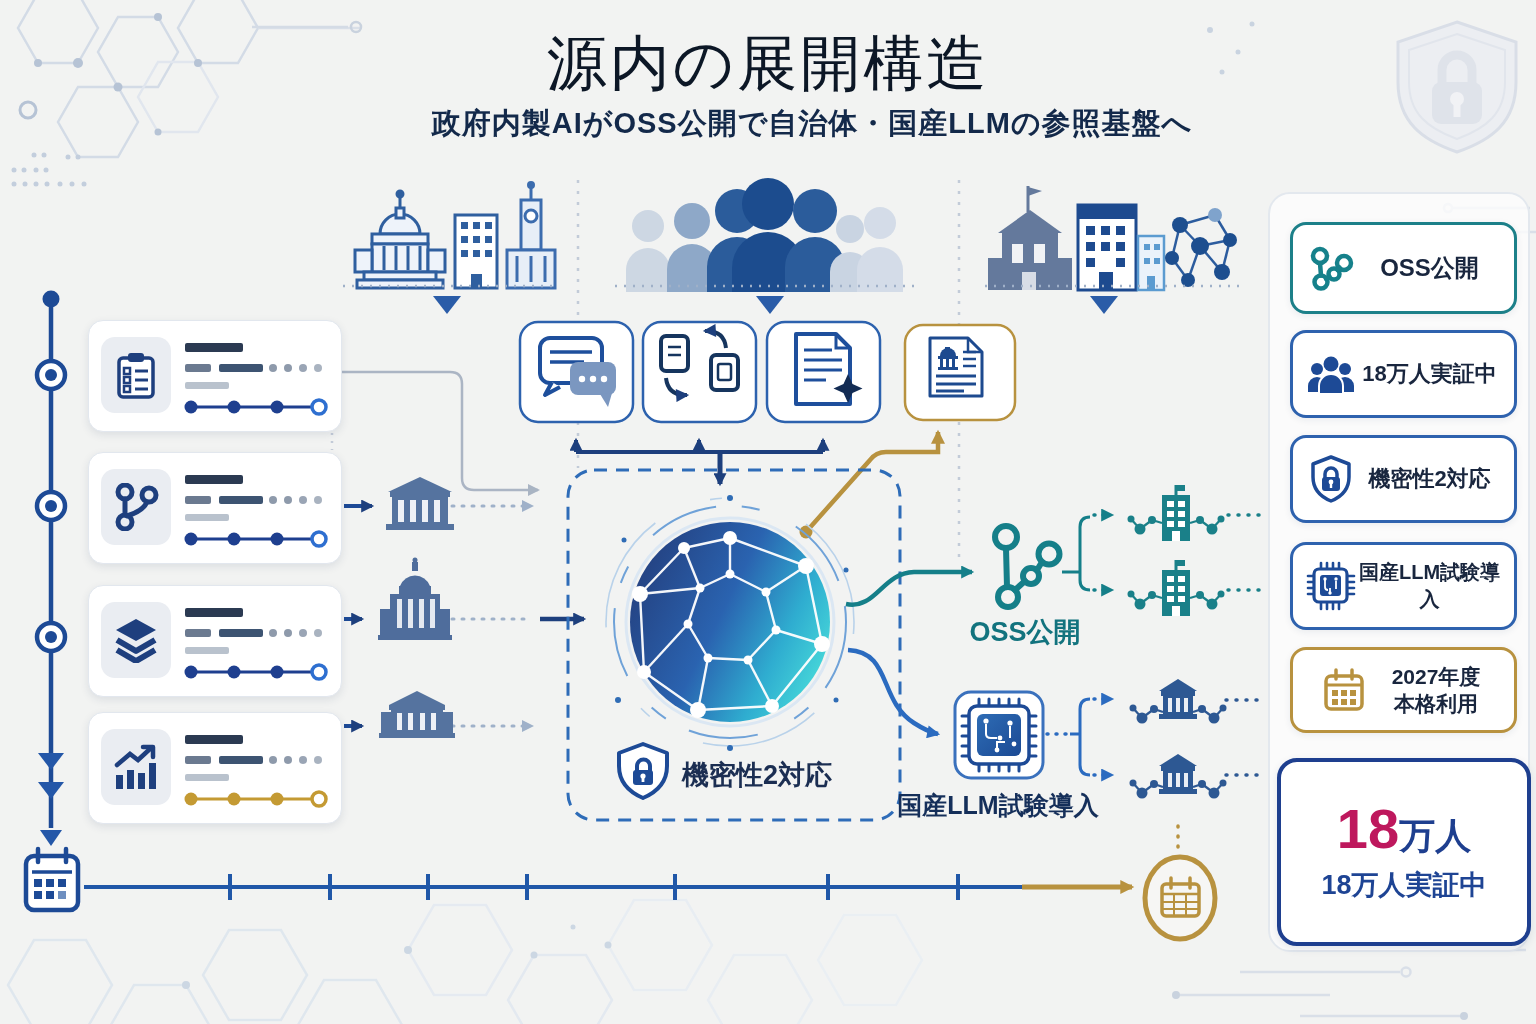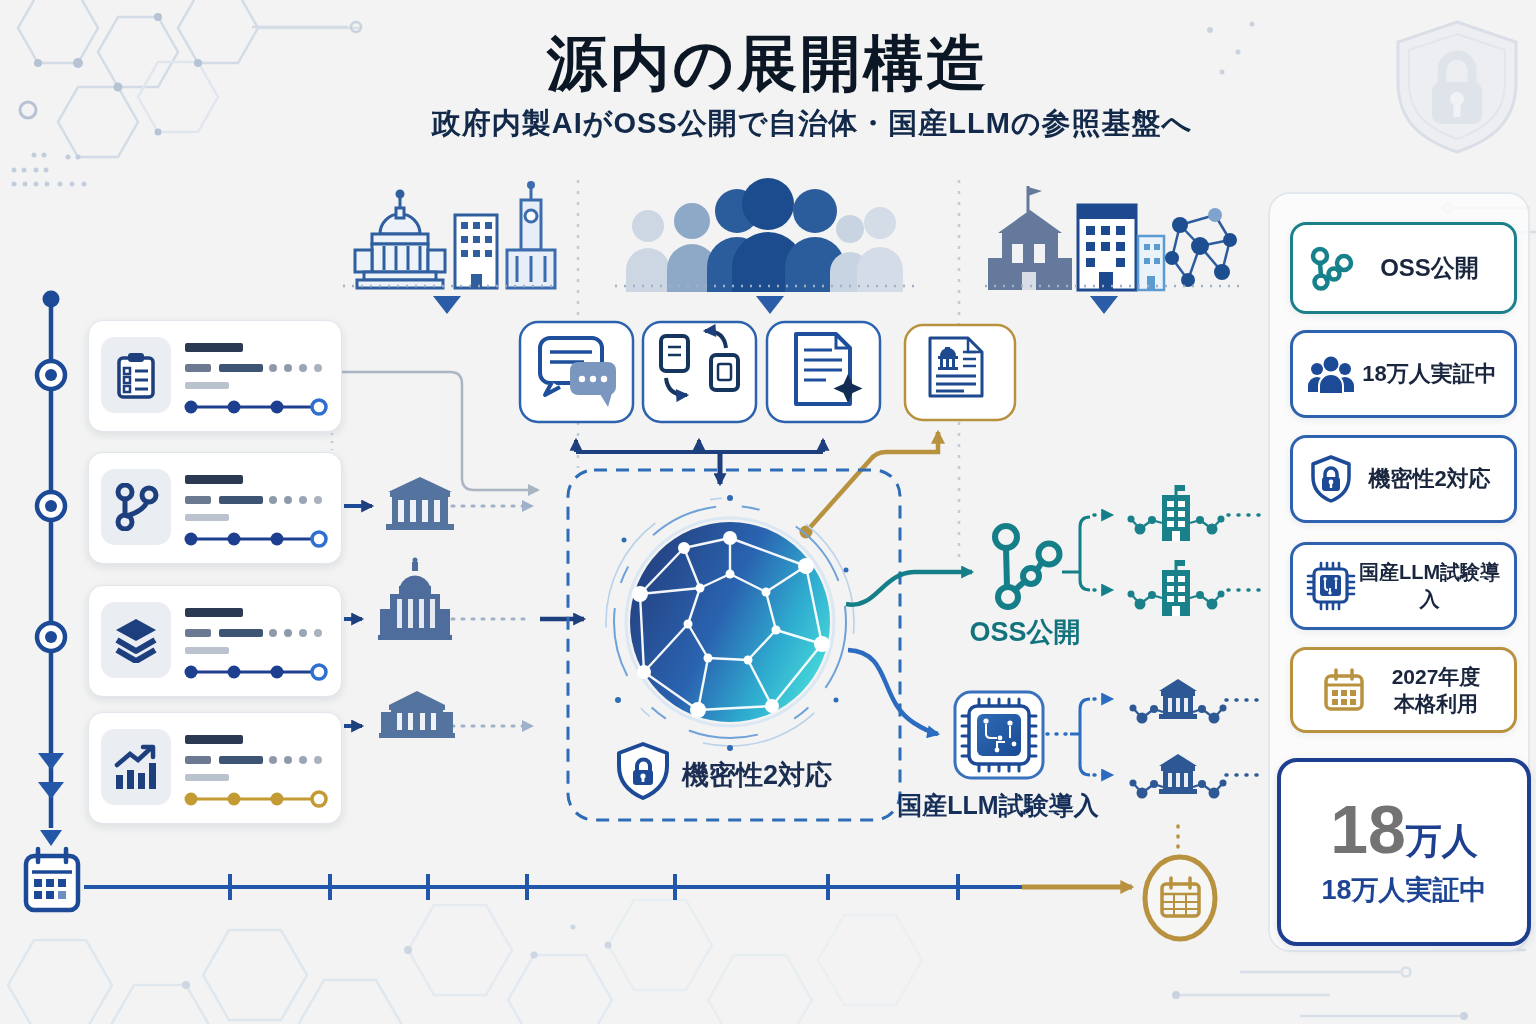--- a/index.html
+++ b/index.html
@@ -1,21 +1,21 @@
 <!DOCTYPE html>
 <html><head>
 <meta charset="utf-8">
 <style>
   html,body{margin:0;padding:0;background:#e8e9ea;}
   .stage{position:relative;width:1536px;height:1024px;background:#f2f3f2;overflow:hidden;
          font-family:"Liberation Sans","DejaVu Sans",sans-serif;}
   .layer{position:absolute;left:0;top:0;}
   
   .title{position:absolute;left:0;top:24px;width:1536px;text-align:center;
-         font-size:60px;font-weight:700;color:#0c1726;letter-spacing:3px;}
+         font-size:60px;font-weight:400;color:#0c1726;letter-spacing:3px;}
   .subtitle{position:absolute;left:0;top:104px;width:1536px;text-align:center;
          font-size:29px;font-weight:800;color:#13294a;letter-spacing:1px;margin-left:44px;}
   
   .lcard{position:absolute;left:88px;width:252px;height:110px;background:#ffffff;
          border:1px solid #e2e7ee;border-radius:15px;box-shadow:0 3px 9px rgba(25,45,85,.10);}
   .tile{position:absolute;left:12px;top:16px;width:70px;height:76px;background:#eaedf2;
         border-radius:14px;display:flex;align-items:center;justify-content:center;}
   .bar{position:absolute;border-radius:2px;}
   .b-dark{left:96px;top:22px;width:58px;height:9px;background:#2b3a52;}
   .b-m1{left:96px;top:43px;width:26px;height:8px;background:#6b7a90;}
@@ -35,21 +35,21 @@
          border:2px solid #e3e8ee;border-radius:22px;}
   .badge{position:absolute;left:1290px;width:227px;background:#fff;border-radius:16px;
          display:flex;align-items:center;padding:0 12px;box-sizing:border-box;
          box-shadow:0 2px 7px rgba(30,50,90,.08);}
   .badge .bicon{width:52px;display:flex;justify-content:center;flex:0 0 52px;}
   .badge .blabel{flex:1;text-align:center;font-weight:900;color:#19263e;}
   .bd-teal{border:3px solid #1c8089;} .bd-blue{border:3px solid #2e62ae;} .bd-gold{border:3px solid #b8923f;padding-left:25px;}
   .stat{position:absolute;left:1277px;top:758px;width:246px;height:180px;background:#fff;
         border:4px solid #1e3f8f;border-radius:20px;display:flex;flex-direction:column;
         align-items:center;justify-content:center;box-shadow:0 3px 9px rgba(25,45,85,.10);}
-  .stat .num{font-size:68px;font-weight:900;color:#737373;line-height:.95;margin-top:26px;}
+  .stat .num{font-size:56px;font-weight:900;color:#be185d;line-height:.95;margin-top:26px;}
   .stat .unit{font-size:36px;font-weight:900;color:#1e3f8f;}
   .stat .cap{font-size:27px;font-weight:900;color:#1e4494;margin-top:6px;}
 </style>
 </head>
 <body>
 
 <div class="stage">
 
 <svg class="layer" width="1536" height="1024" viewBox="0 0 1536 1024">
 <defs>

